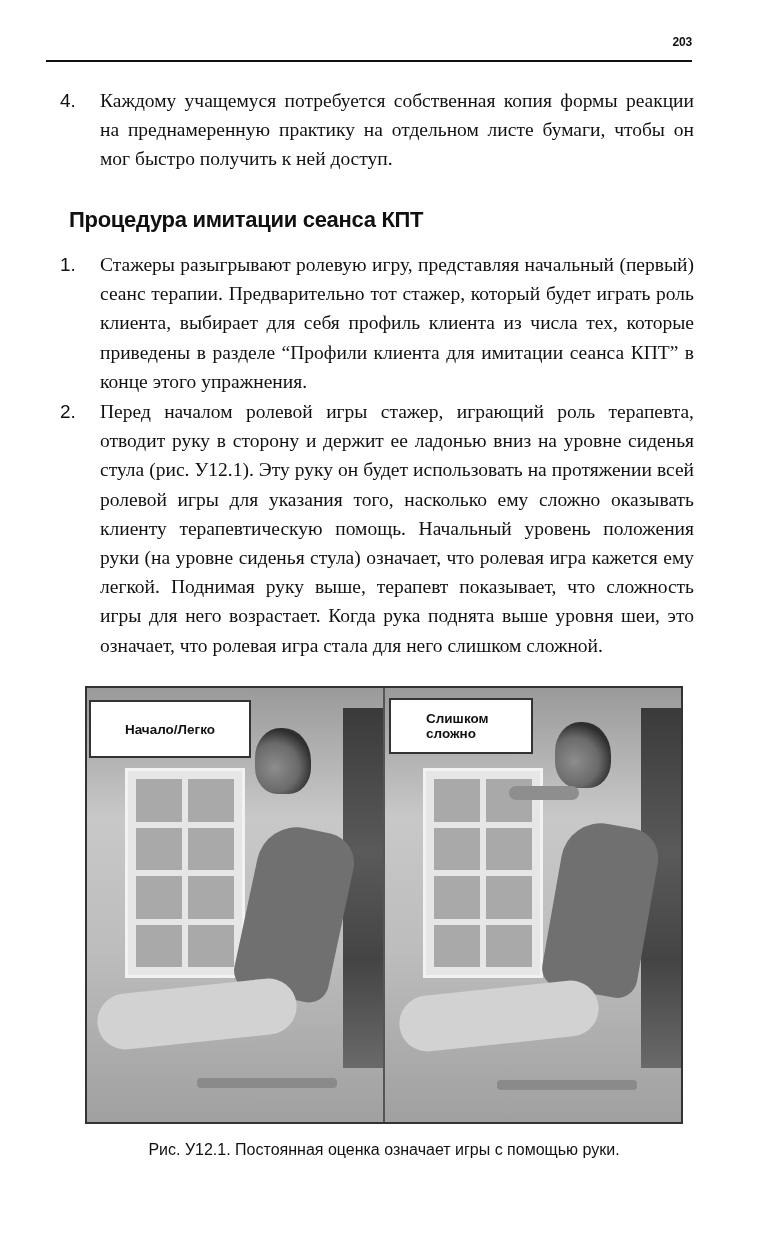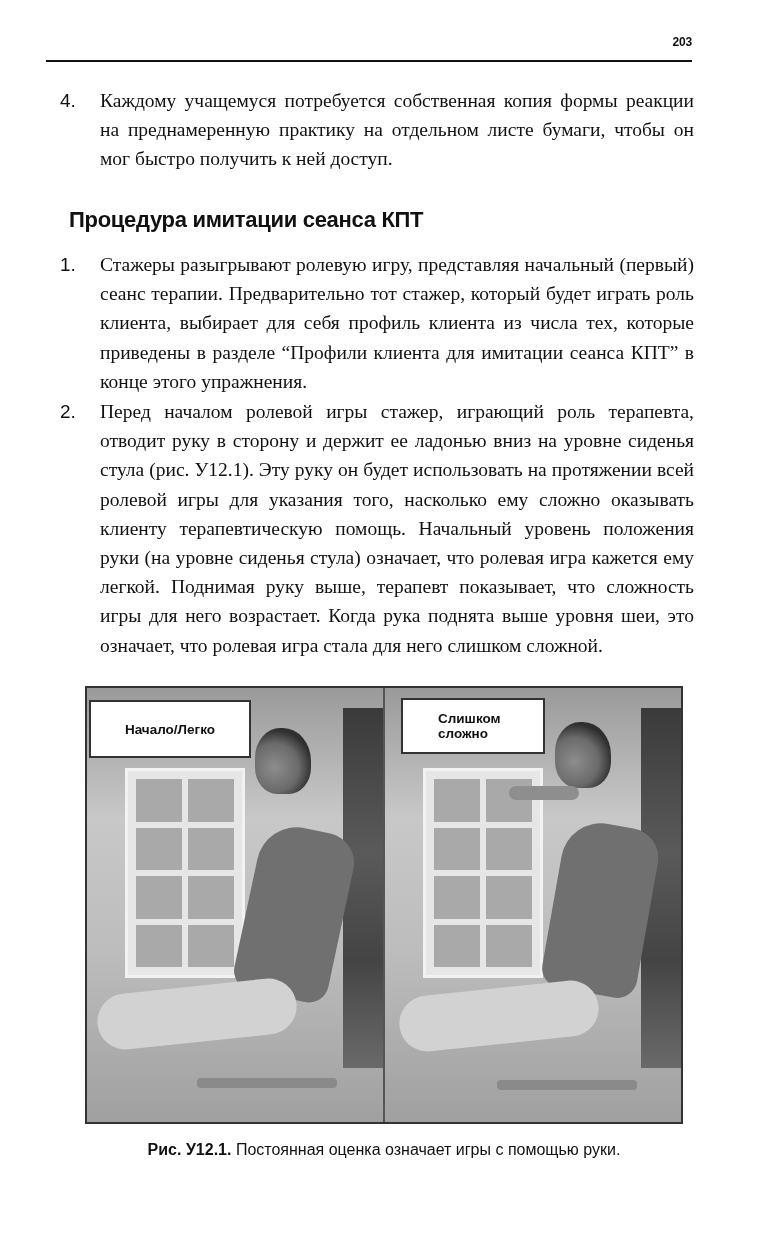--- a/index.html
+++ b/index.html
@@ -167,21 +167,21 @@
       position: absolute;
       left: 46px;
       top: 1137px;
       width: 676px;
       text-align: center;
       font-family: "Liberation Sans", sans-serif;
       font-size: 16px;
       line-height: 25px;
     }
     .caption b {
-      font-weight: bold;
+      font-weight: normal;
     }
   </style>
 </head>
 <body>
 
 <div class="running-header">
   <span class="hdr-page">203</span>
 </div>
 
 <div class="item serif" style="top:86px;">
@@ -230,19 +230,19 @@
         <span></span>
         <span></span>
         <span></span>
     </div>
     <div class="shelf"></div>
     <div class="person-head" style="left:170px; top:34px;"></div>
     <div class="arm-raised" style="left:124px; top:98px;"></div>
     <div class="person-torso" style="left:168px; top:136px; transform:rotate(10deg);"></div>
     <div class="person-legs" style="left:14px; top:300px; width:200px; transform:rotate(-6deg);"></div>
     <div class="chair" style="left:112px; top:392px; width:140px;"></div>
-    <div class="label-box" style="left:16px; width:144px; height:56px; top:10px;padding-left:35px;">Слишком сложно</div>
+    <div class="label-box" style="left:4px; width:144px; height:56px; top:10px;padding-left:35px;">Слишком сложно</div>
   </div>
 </div>
 
 <div class="caption">
   <div><b>Рис. У12.1.</b> <span>Постоянная оценка означает игры с помощью руки.</span></div>
 </div>
 
 </body></html>

